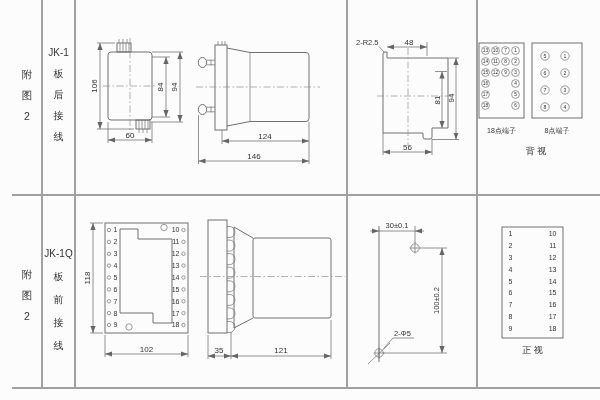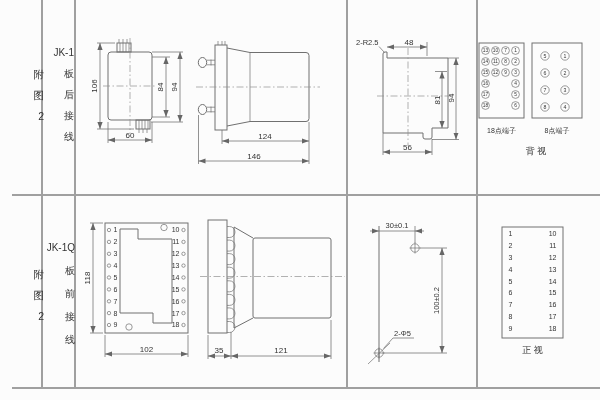--- a/index.html
+++ b/index.html
@@ -1,20 +1,20 @@
 <!DOCTYPE html>
 <html><head>
 <meta charset="utf-8">
 <style>
   html,body{margin:0;padding:0;background:#fff;}
   .stage{position:relative;width:600px;height:400px;background:#fcfcfc;overflow:hidden;
          font-family:"Liberation Sans",sans-serif;}
   .vline{position:absolute;width:2px;background:#a0a0a0;}
   .hline{position:absolute;height:2px;background:#a0a0a0;}
-  .cjk-col{position:absolute;text-align:right;color:#333;font-size:10.5px;}
+  .cjk-col{position:absolute;text-align:center;color:#333;font-size:10.5px;}
   .lh21 div{line-height:21px;height:21px;}
   .lh23 div{line-height:23px;height:23px;}
   svg{position:absolute;overflow:visible;}
   svg text{fill:#333;font-family:"Liberation Sans",sans-serif;}
   .ol{fill:none;stroke:#707070;stroke-width:1;}
   .th{fill:none;stroke:#707070;stroke-width:.7;}
   .dim{fill:none;stroke:#6f6f6f;stroke-width:.75;}
   .cl{fill:none;stroke:#909090;stroke-width:.7;stroke-dasharray:7 2.5 1.5 2.5;}
   .t7{font-size:7px;}.t75{font-size:7.5px;}.t8{font-size:8px;}.t9{font-size:9px;}
   .t5{font-size:4.8px;}.t55{font-size:5.2px;}
@@ -53,21 +53,21 @@
     <div>后</div>
     <div>接</div>
     <div>线</div>
   </div>
 
   <div class="cjk-col lh21" style="left:10px;top:264px;width:34px;">
     <div>附</div>
     <div>图</div>
     <div>2</div>
   </div>
-  <div class="cjk-col lh23" style="left:42px;top:236px;width:33px;font-size:10px;">
+  <div class="cjk-col lh23" style="left:42px;top:242px;width:33px;font-size:10px;">
     <div>JK-1Q</div>
     <div>板</div>
     <div>前</div>
     <div>接</div>
     <div>线</div>
   </div>
 
   <svg style="left:85px;top:18px;" width="110" height="160" viewBox="0 0 110 160">
     <g>
       <rect class="ol" x="23" y="34" width="44" height="68" rx="3"></rect>

